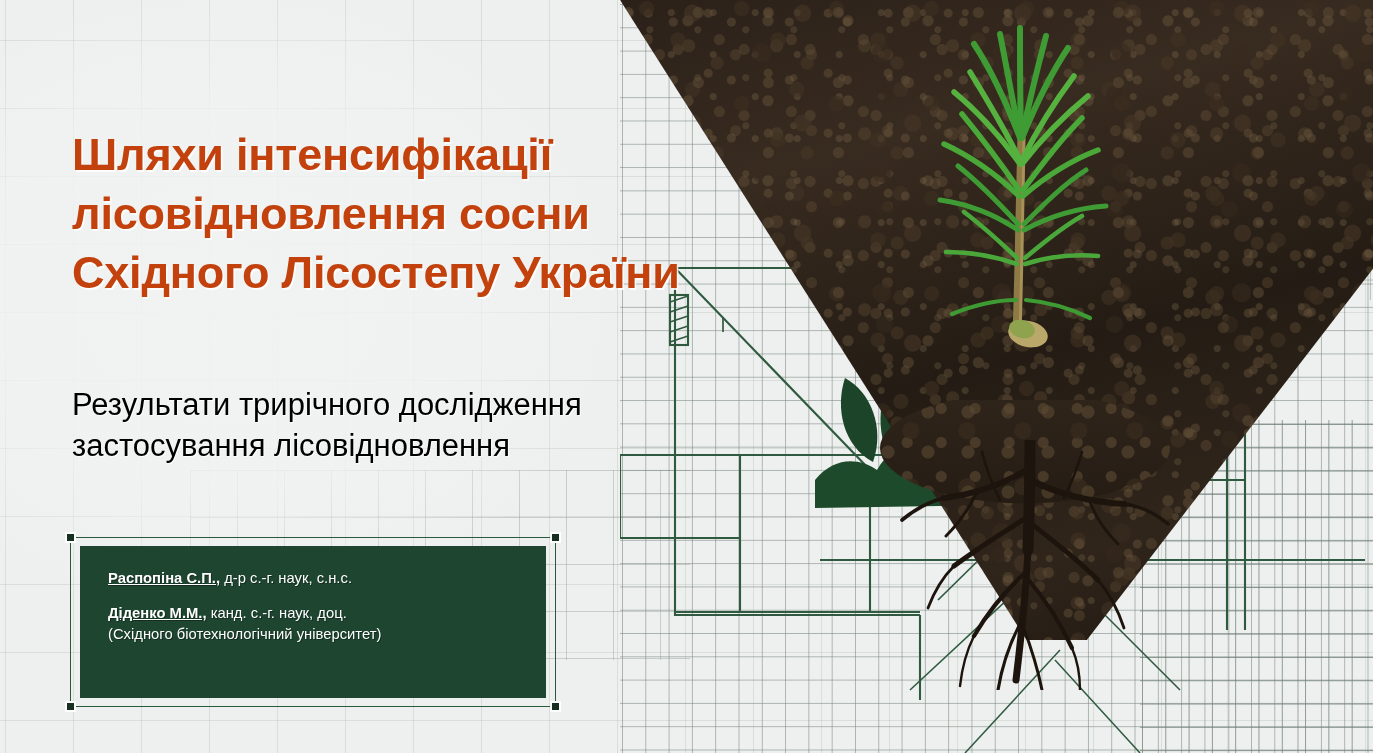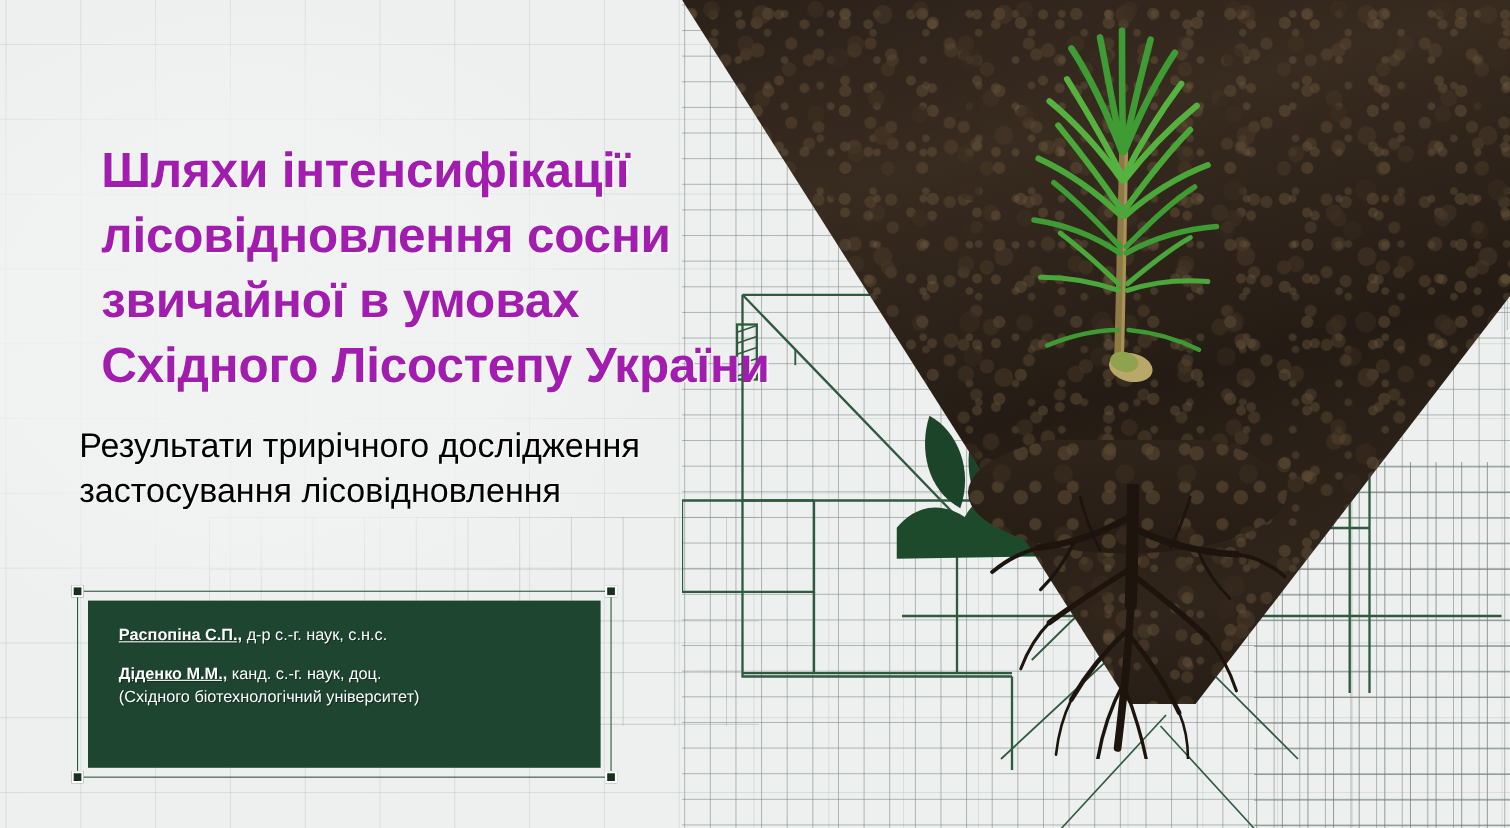--- a/index.html
+++ b/index.html
@@ -133,23 +133,22 @@
   #lineart{ position:absolute; left:620px; top:0; width:753px; height:753px; }
 
   
   #leaves-left{ position:absolute; left:815px; top:330px; width:200px; height:180px; }
   #leaves-right{ position:absolute; left:1080px; top:320px; width:150px; height:200px; }
 
   
   #title{
     position:absolute; left:72px; top:126px; width:700px;
     font-size:45px; font-weight:bold; line-height:1.31;
-    color:#a21caf; letter-spacing:-.2px;
+    color:#c2410c; letter-spacing:-.2px;
     text-shadow:1.5px 1.5px 0 rgba(255,255,255,.85);
-    margin-left:20px;
   }
   #title .ln{ display:block; white-space:nowrap; }
 
   #subtitle{
     position:absolute; left:72px; top:384px; width:700px;
     font-size:31px; font-weight:normal; line-height:1.33;
     color:#000000;
     text-shadow:1px 1px 0 rgba(255,255,255,.8);
   }
   #subtitle .ln{ display:block; white-space:nowrap; }
@@ -337,21 +336,20 @@
       <path d="M 142 180 C 130 202 122 226 118 250" stroke-width="3.2"></path>
       <path d="M 143 186 C 152 210 158 230 162 250" stroke-width="3"></path>
       <path d="M 120 60 C 112 44 106 28 102 12" stroke-width="2.6"></path>
       <path d="M 184 58 C 192 42 198 26 202 12" stroke-width="2.6"></path>
     </g>
   </svg>
 
   <div id="title">
     <span class="ln">Шляхи інтенсифікації</span>
     <span class="ln">лісовідновлення сосни</span>
-    <span class="ln">звичайної в умовах</span>
     <span class="ln">Східного Лісостепу України</span>
   </div>
 
   <div id="subtitle">
     <span class="ln">Результати трирічного дослідження</span>
     <span class="ln">застосування лісовідновлення</span>
   </div>
 
   <div id="author-frame">
     <span class="cnr tl"></span>

